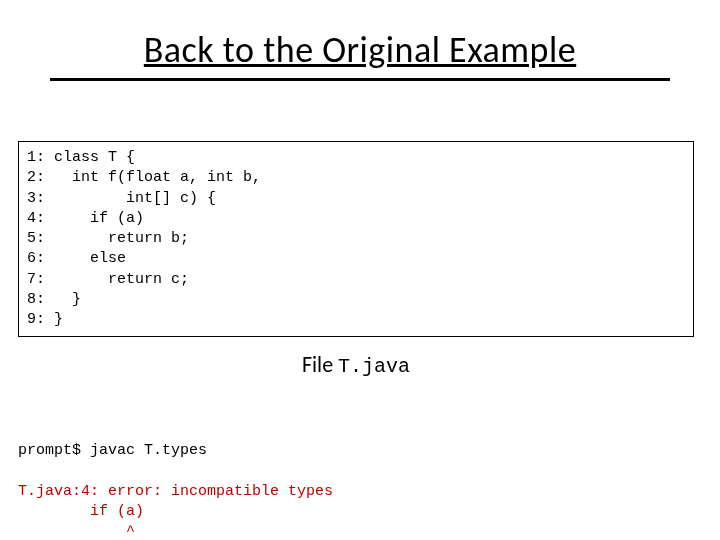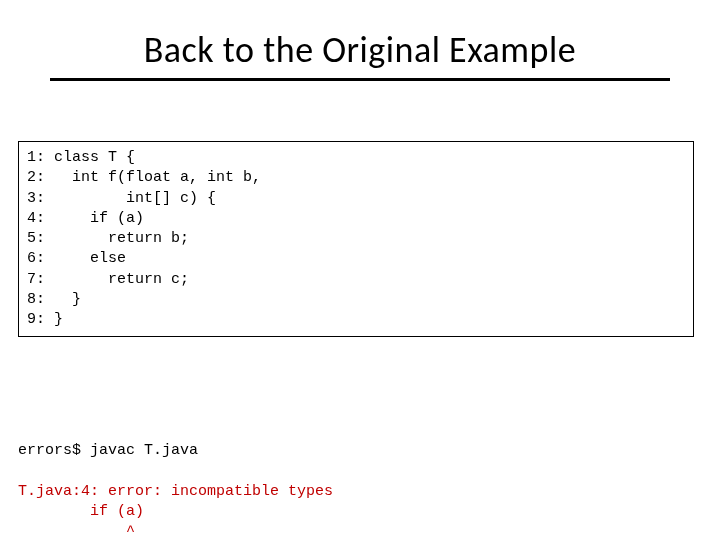--- a/index.html
+++ b/index.html
@@ -16,20 +16,21 @@
     height: 540px;
     position: relative;
     box-sizing: border-box;
   }
   .title {
     text-align: center;
     font-size: 36px;
     font-weight: 400;
     margin: 28px 0 6px 0;
     letter-spacing: 0.5px;
+    text-decoration: underline;
   }
   .rule {
     border: none;
     border-top: 3px solid #000;
     margin: 0 50px;
   }
   .content {
     display: flex;
     flex-direction: column;
     padding: 60px 26px 0 18px;
@@ -78,23 +79,26 @@
     <div class="left">
       <div class="codebox">1: class T {
 2:   int f(float a, int b,
 3:         int[] c) {
 4:     if (a)
 5:       return b;
 6:     else
 7:       return c;
 8:   }
 9: }</div>
+      <div class="caption">
+        <span>File </span><span class="mono">T.java</span>
+      </div>
     </div>
     <div class="right">
-      <div class="term"><span class="cmd">errors$ javac T.java</span>
+      <div class="term"><span class="cmd">prompt$ javac T.types</span>
 
 <span class="err">T.java:4: error: incompatible types
         if (a)
             ^
     required: boolean
     found:    float
 T.java:7: error: incompatible types
             return c;
                    ^
     required: int

